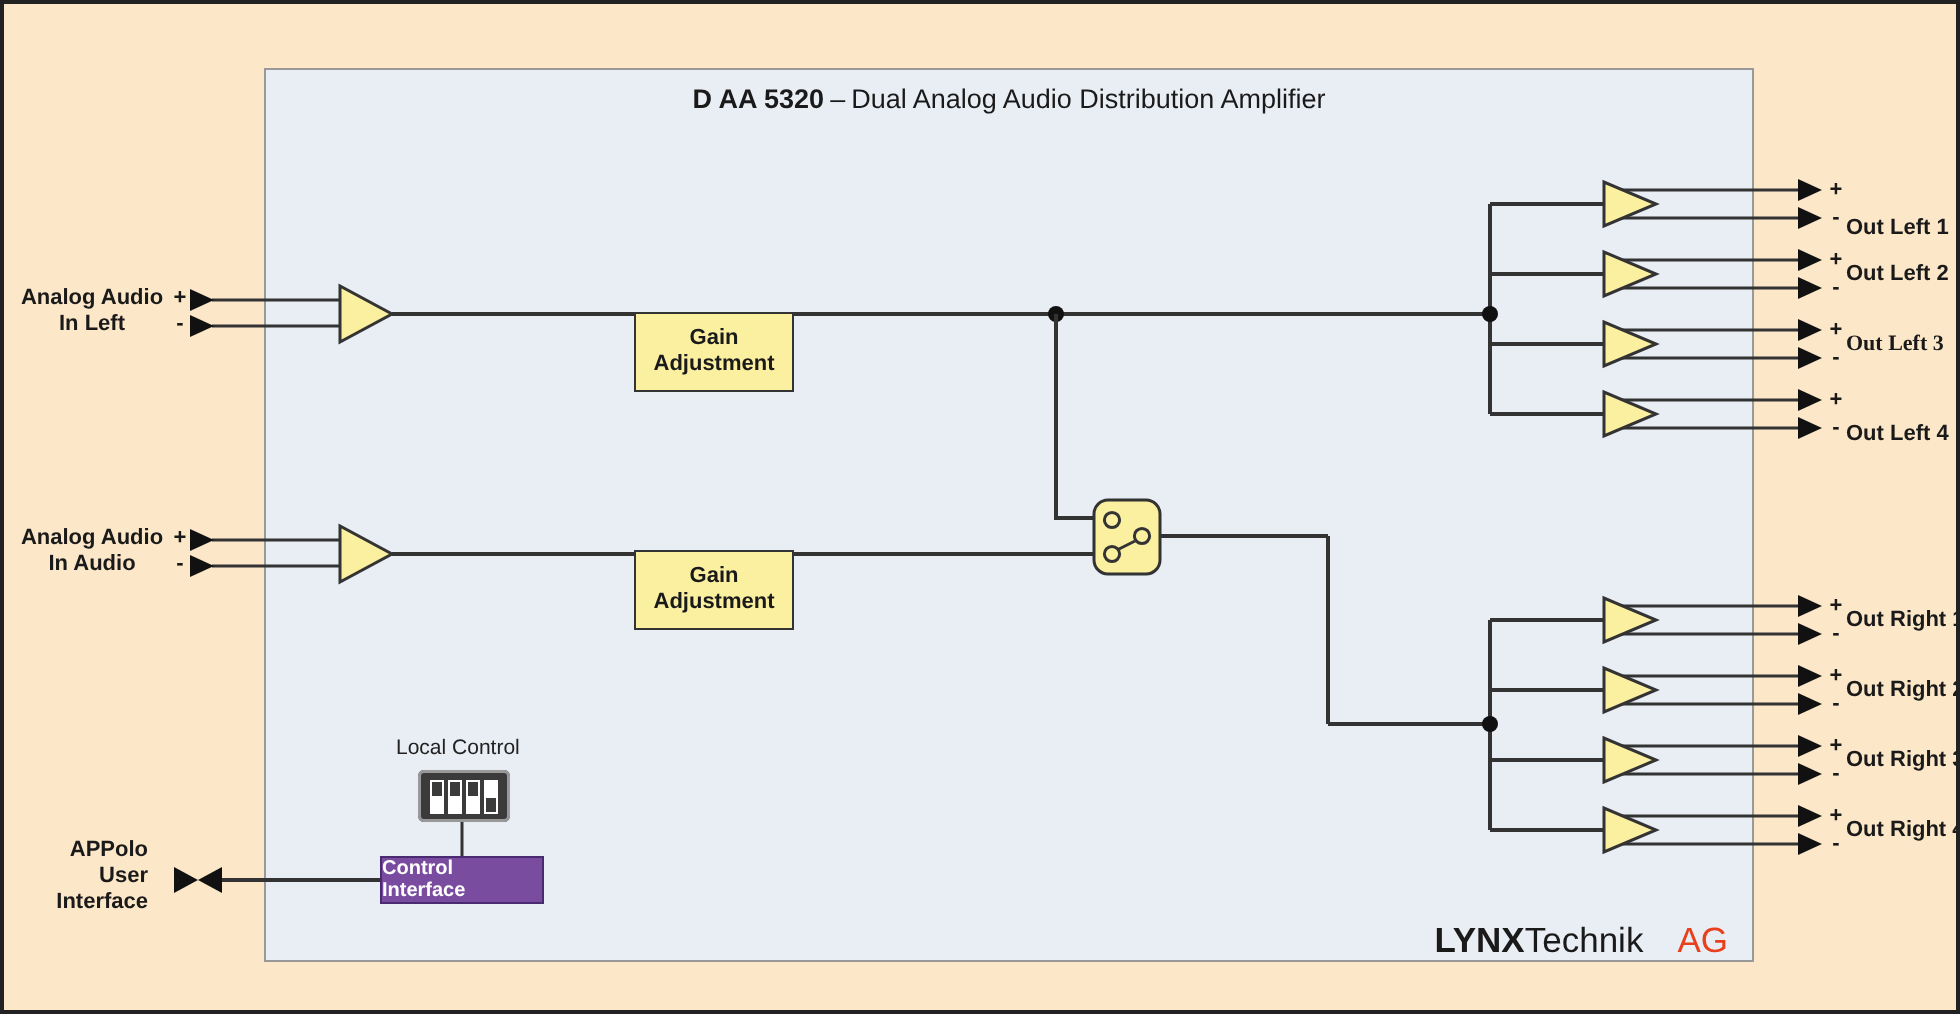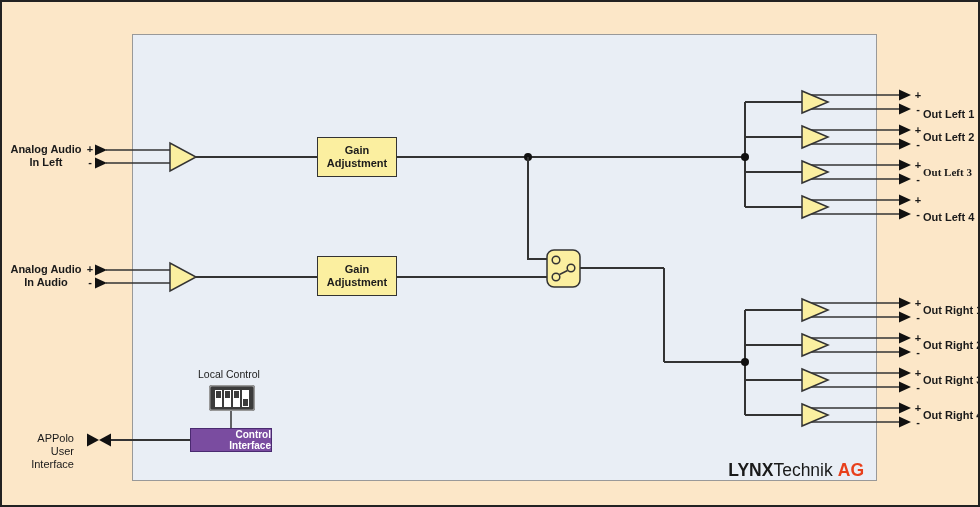--- a/index.html
+++ b/index.html
@@ -34,64 +34,67 @@
   .io-label{
     position:absolute; font-size:11px; font-weight:bold; line-height:13px; text-align:center;
   }
   .pm{
     position:absolute; width:12px; font-size:11px; font-weight:bold; line-height:12px; text-align:center;
   }
   .gain-box{
     position:absolute; left:315px; width:80px; height:40px; box-sizing:border-box;
     background:var(--block-fill); border:1.5px solid var(--block-border);
     font-size:11px; font-weight:bold; line-height:13px; text-align:center;
-    display:flex; flex-direction:column; justify-content:center;
+    display:flex; flex-direction:column; justify-content:center;margin-top:19px;
   }
   .out-label{
     position:absolute; left:921px; width:58px; font-size:11px; font-weight:bold; line-height:14px;
     white-space:nowrap;
   }
   .local-label{
     position:absolute; left:196px; top:366px; width:66px; text-align:left;
     font-size:10.5px; line-height:12px; color:#222;
   }
   .dip{
     position:absolute; left:207px; top:383px; width:46px; height:26px; box-sizing:border-box;
     background:var(--dip-fill); border-radius:3px;
     box-shadow: inset 0 0 0 1.5px #999;
     display:flex; align-items:center; justify-content:center; gap:2px; padding:0 2px;
   }
   .dip .sw{position:relative; width:7px; height:17px; border:1px solid #fff; box-sizing:border-box;}
   .dip .sw::after{content:""; position:absolute; left:0; right:0; height:8px; background:#fff;}
   .dip .sw.down::after{bottom:0;}
   .dip .sw.up::after{top:0;}
   .user-label{
-    position:absolute; left:8px; top:430px; width:64px; text-align:right;
-    font-size:11px; font-weight:normal; line-height:13px;
+    position:absolute; left:8px; top:417px; width:64px; text-align:right;
+    font-size:11px; font-weight:bold; line-height:13px;
   }
   .control-box{
     position:absolute; left:188px; top:426px; width:82px; height:24px; box-sizing:border-box;
     background:var(--control-fill); border:1px solid var(--control-border);
-    color:#fff; font-size:10px; font-weight:bold; line-height:11px; text-align:right;
+    color:#fff; font-size:10px; font-weight:bold; line-height:11px; text-align:left;
     display:flex; flex-direction:column; justify-content:center;
   }
   .logo{
     position:absolute; left:640px; top:459px; width:222px; text-align:right;
     font-size:17.5px; line-height:19px; white-space:nowrap;
   }
   .logo .b{font-weight:bold;margin-top:16px;}
-  .logo .ag{font-weight:bold; color:var(--logo-red); margin-left:5px;}
+  .logo .ag{font-weight:normal; color:var(--logo-red); margin-left:17px;}
 </style>
 </head>
 <body>
 
 <div class="page">
 
   <div class="panel"></div>
 
+  <div class="title">
+    <span class="model">D AA 5320</span><span class="dash">–</span><span>Dual Analog Audio Distribution Amplifier</span>
+  </div>
 
   <svg class="wires" width="980" height="507" viewBox="0 0 980 507">
 
     <g>
       <line class="wire-thin" x1="104" y1="148" x2="168" y2="148"></line>
       <line class="wire-thin" x1="104" y1="161" x2="168" y2="161"></line>
       <polygon class="conn" points="93,142.5 93,153.5 105,148"></polygon>
       <polygon class="conn" points="93,155.5 93,166.5 105,161"></polygon>
       <polygon class="amp" points="168,141 168,169 194,155"></polygon>
       <line class="wire" x1="194" y1="155" x2="315" y2="155"></line>

